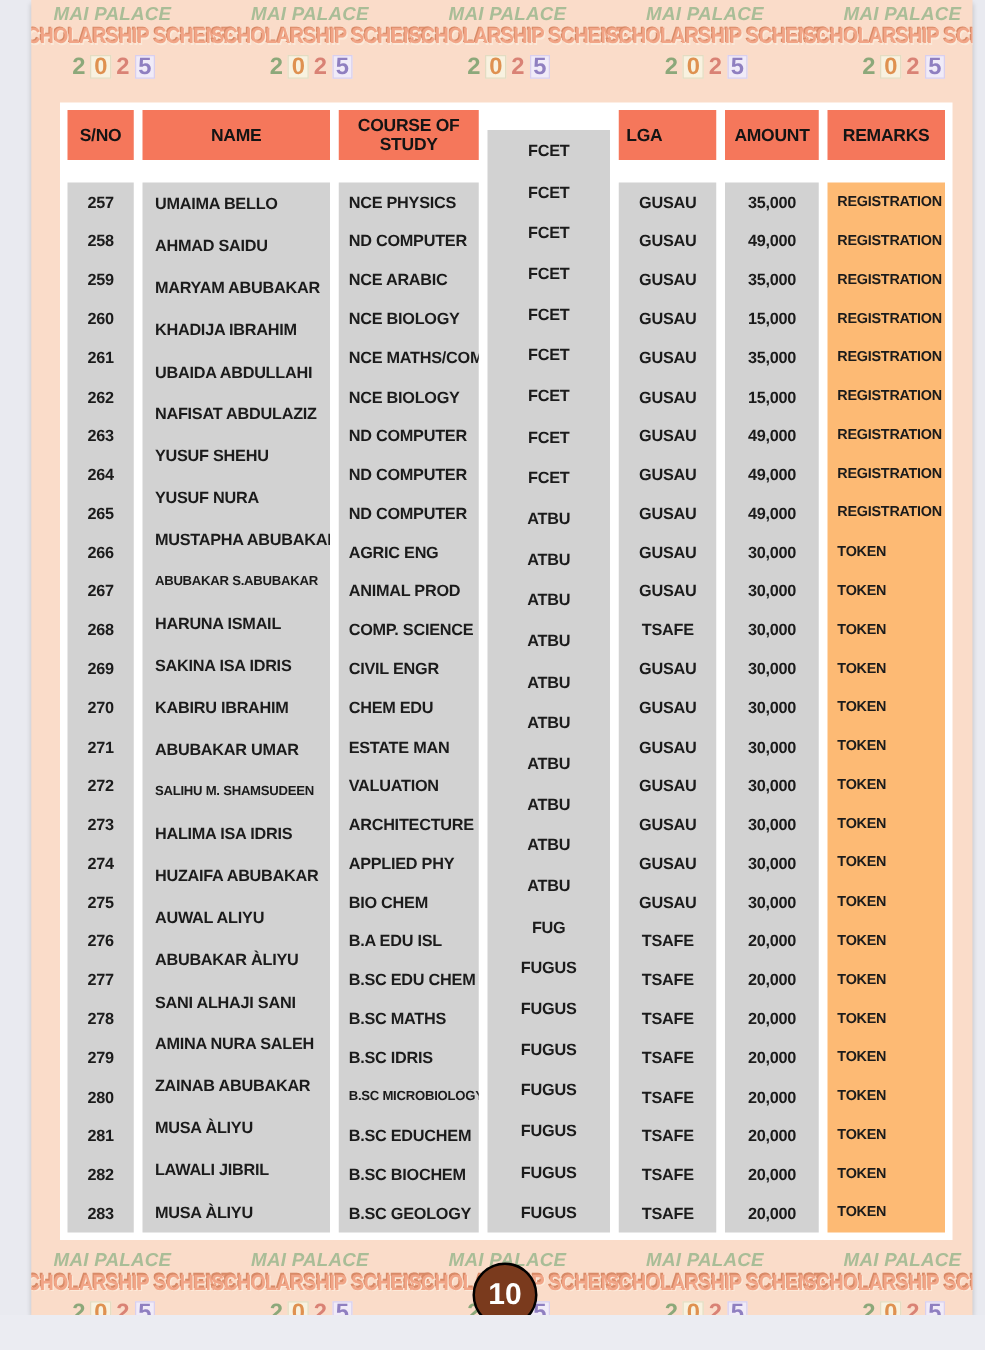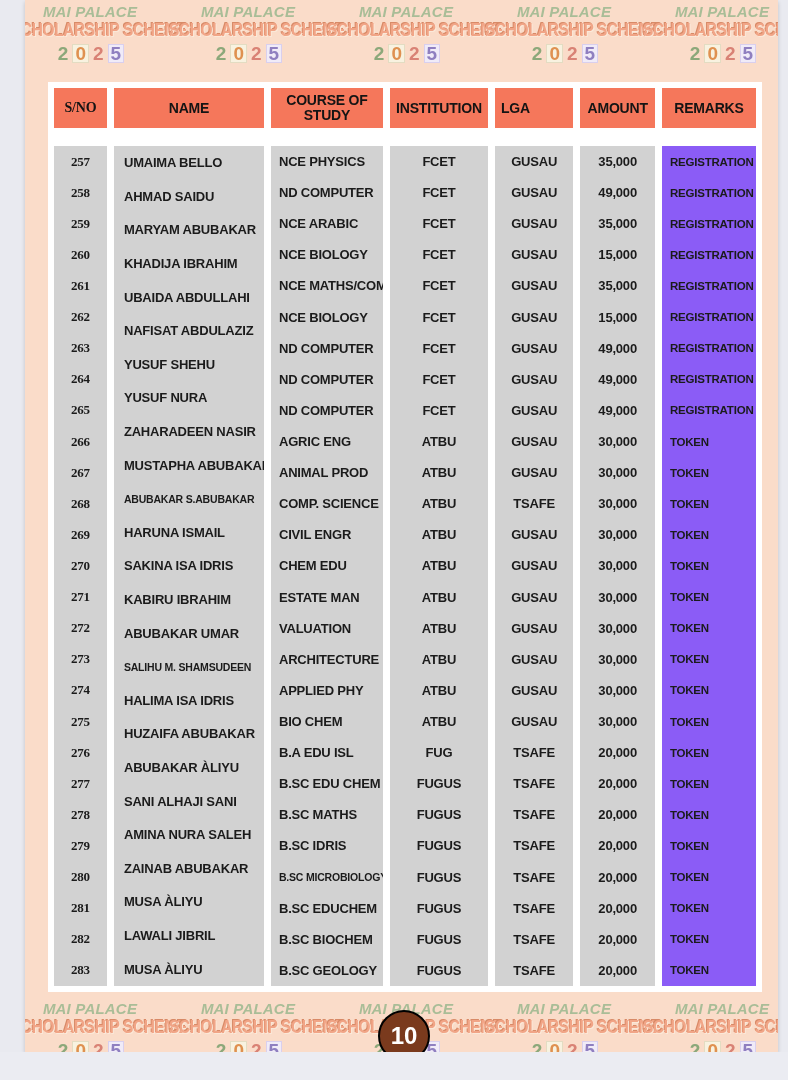--- a/index.html
+++ b/index.html
@@ -18,33 +18,33 @@
   .wm-year{margin-top:4px;font-weight:bold;font-size:19px;}
   .yd{display:inline-block;padding:0 2px;margin:0 1px;line-height:17px;}
   .yd-green{color:#8ca87a;}
   .yd-orange-box{color:#df9150;background:#f8f2e0;border:1px solid #e3dcc2;}
   .yd-red{color:#d98275;}
   .yd-purple-box{color:#8f7fc0;background:#f0ebf8;border:1px solid #d9cfee;}
   
   .panel{position:absolute;left:23px;top:82px;width:714px;height:910px;background:#ffffff;}
   .grid{display:flex;gap:7px;padding:6px;height:100%;box-sizing:border-box;}
   .col{display:flex;flex-direction:column;}
-  .col:nth-child(1){width:54px;font-family:Liberation Serif, serif;}
+  .col:nth-child(1){width:54px;}
   .col:nth-child(2){width:150px;}
   .col:nth-child(3){width:112px;}
   .col:nth-child(4){width:100px;}
   .col:nth-child(5){width:80px;}
   .col:nth-child(6){width:76px;}
   .col:nth-child(7){width:96px;}
   .th{background:#f5775b;height:40px;margin-bottom:2px;display:flex;align-items:center;
       justify-content:center;text-align:center;font-weight:bold;font-size:14px;line-height:1.05;
       color:#141414;letter-spacing:-.2px;flex:0 0 auto;}
   .col:nth-child(5) .th{justify-content:flex-start;padding-left:6px;box-sizing:border-box;}
   .col-body{flex:1;background:#d2d2d2;display:flex;flex-direction:column;margin-top:16px;}
-  .col:nth-child(7) .col-body{background:#8b5cf6;}
+  .col:nth-child(7) .col-body{background:#fdba74;}
   .td{flex:1;display:flex;align-items:center;justify-content:center;font-weight:bold;
       font-size:13px;color:#1b1b1b;letter-spacing:-.2px;white-space:nowrap;overflow:hidden;}
   .col:nth-child(2) .td{justify-content:flex-start;padding-left:10px;}
   .col:nth-child(3) .td{justify-content:flex-start;padding-left:8px;}
   .col:nth-child(7) .td{justify-content:flex-start;padding-left:8px;font-size:11.5px;}
   .td.small{font-size:10.5px;}
   
   .page-badge{position:absolute;left:378px;top:1010px;width:52px;height:52px;border-radius:50%;
       background:#7a3a1d;border:2px solid #000000;box-sizing:border-box;display:flex;
       align-items:center;justify-content:center;color:#ffffff;font-weight:bold;font-size:24px;}
@@ -120,30 +120,30 @@
             <div class="th">NAME</div>
             <div class="col-body">
               <div class="td">UMAIMA BELLO</div>
               <div class="td">AHMAD SAIDU</div>
               <div class="td">MARYAM ABUBAKAR</div>
               <div class="td">KHADIJA IBRAHIM</div>
               <div class="td">UBAIDA ABDULLAHI</div>
               <div class="td">NAFISAT ABDULAZIZ</div>
               <div class="td">YUSUF SHEHU</div>
               <div class="td">YUSUF NURA</div>
-              <div class="td">ZAHARADEEN NASIR</div>
               <div class="td">MUSTAPHA ABUBAKAR</div>
               <div class="td small">ABUBAKAR S.ABUBAKAR</div>
               <div class="td">HARUNA ISMAIL</div>
               <div class="td">SAKINA ISA IDRIS</div>
               <div class="td">KABIRU IBRAHIM</div>
               <div class="td">ABUBAKAR UMAR</div>
               <div class="td small">SALIHU M. SHAMSUDEEN</div>
               <div class="td">HALIMA ISA IDRIS</div>
               <div class="td">HUZAIFA ABUBAKAR</div>
+              <div class="td">AUWAL ALIYU</div>
               <div class="td">ABUBAKAR ÀLIYU</div>
               <div class="td">SANI ALHAJI SANI</div>
               <div class="td">AMINA NURA SALEH</div>
               <div class="td">ZAINAB ABUBAKAR</div>
               <div class="td">MUSA ÀLIYU</div>
               <div class="td">LAWALI JIBRIL</div>
               <div class="td">MUSA ÀLIYU</div>
             </div>
           </div>
           <div class="col">
@@ -172,21 +172,20 @@
               <div class="td">B.SC EDU CHEM</div>
               <div class="td">B.SC MATHS</div>
               <div class="td">B.SC IDRIS</div>
               <div class="td small">B.SC MICROBIOLOGY</div>
               <div class="td">B.SC EDUCHEM</div>
               <div class="td">B.SC BIOCHEM</div>
               <div class="td">B.SC GEOLOGY</div>
             </div>
           </div>
           <div class="col">
-            <div class="th">INSTITUTION</div>
             <div class="col-body">
               <div class="td">FCET</div>
               <div class="td">FCET</div>
               <div class="td">FCET</div>
               <div class="td">FCET</div>
               <div class="td">FCET</div>
               <div class="td">FCET</div>
               <div class="td">FCET</div>
               <div class="td">FCET</div>
               <div class="td">FCET</div>

